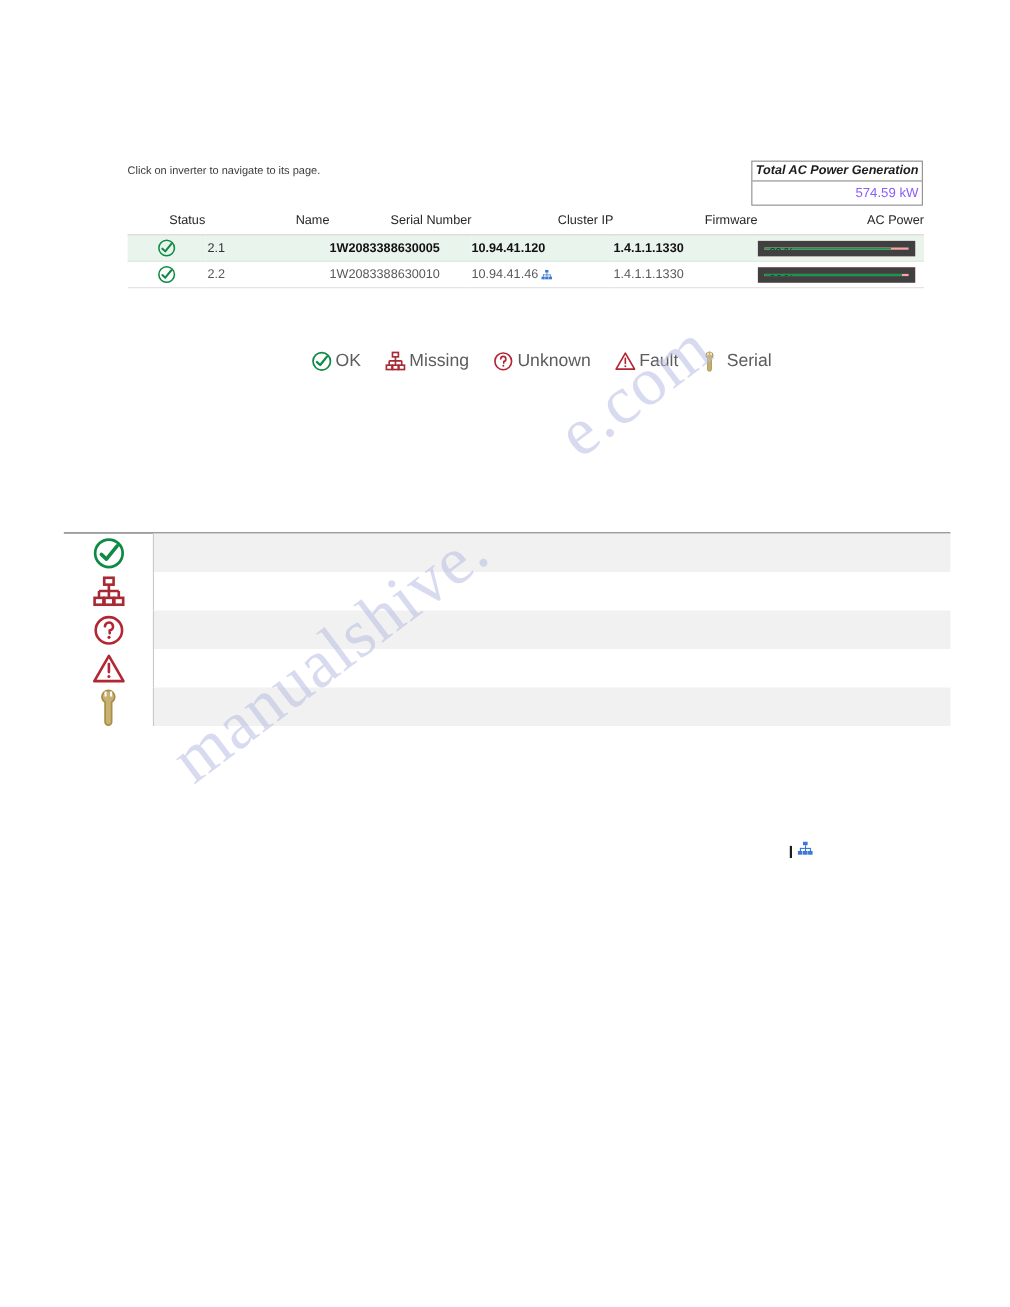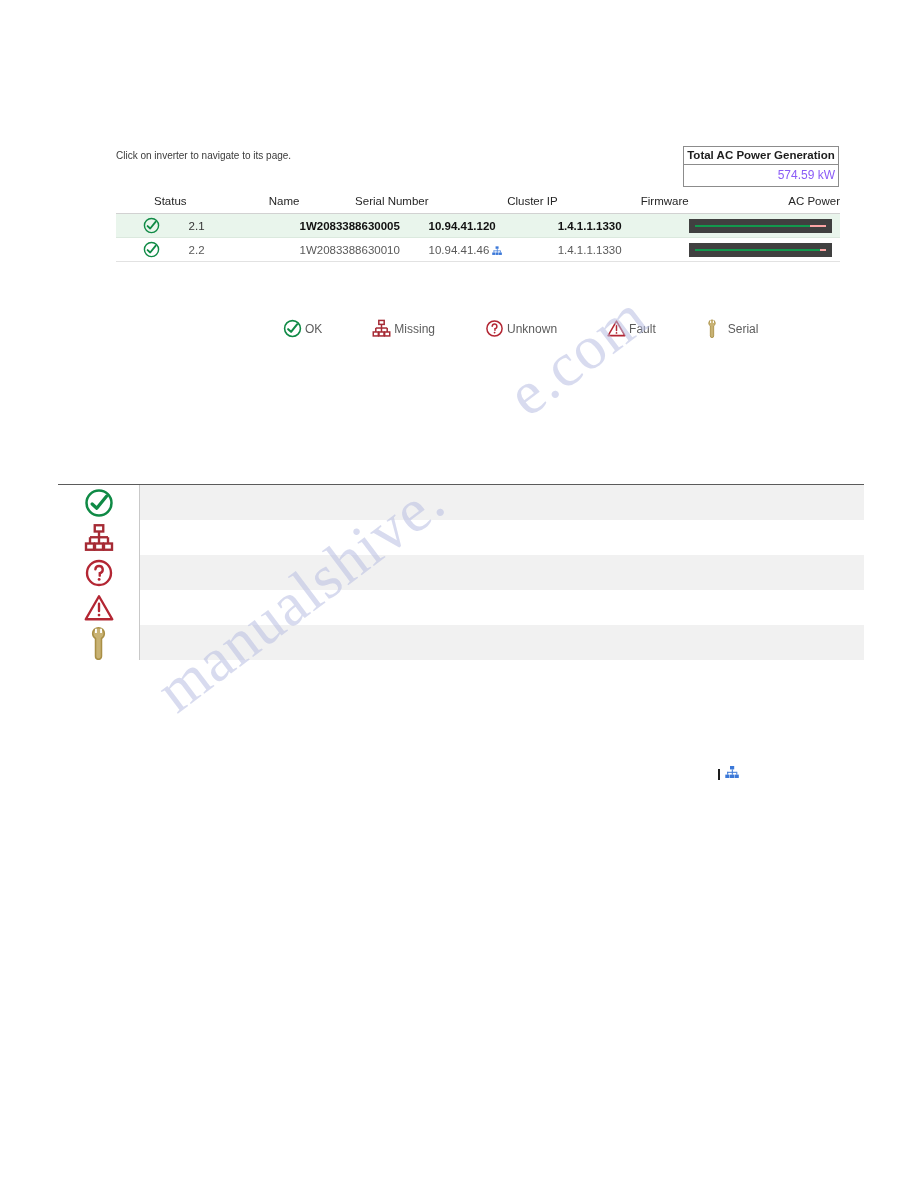--- a/index.html
+++ b/index.html
@@ -67,20 +67,21 @@
     box-sizing: border-box;
   }
   #total-box .tb-title {
     font-size: 11.5px;
     font-weight: bold;
     color: #1d1d1d;
     text-align: center;
     padding: 2px 3px 3px;
     border-bottom: 1px solid #8c8c8c;
     white-space: nowrap;
+    font-style: italic;
   }
   #total-box .tb-value {
     font-size: 12px;
     color: #8b5cf6;
     text-align: right;
     padding: 3px 3px 4px;
     white-space: nowrap;
   }
 
   
@@ -171,23 +172,22 @@
     height: 10px;
   }
 
   
   #legend {
     position: absolute;
     left: 283px;
     top: 319px;
     display: flex;
     align-items: center;
-    font-size: 12px;
+    font-size: 16px;
     color: #5c5c5c;
-    gap: 28px;
   }
   #legend .lg-item {
     display: flex;
     align-items: center;
     margin-right: 22px;
     white-space: nowrap;
   }
   #legend .lg-item:last-child { margin-right: 0; }
   #legend .lg-ico {
     display: inline-block;

